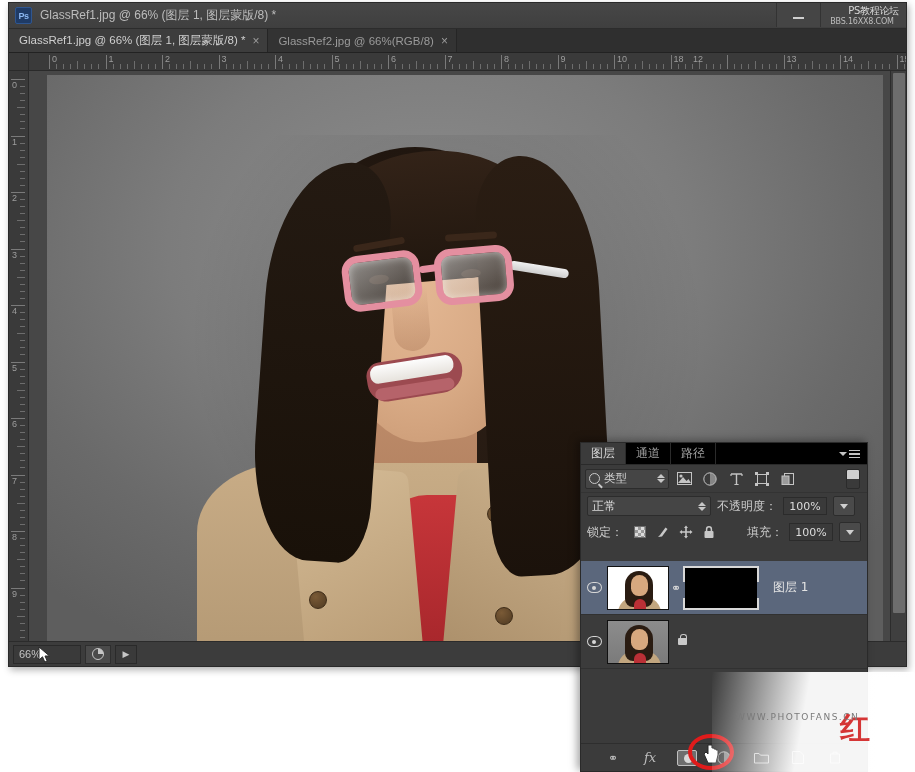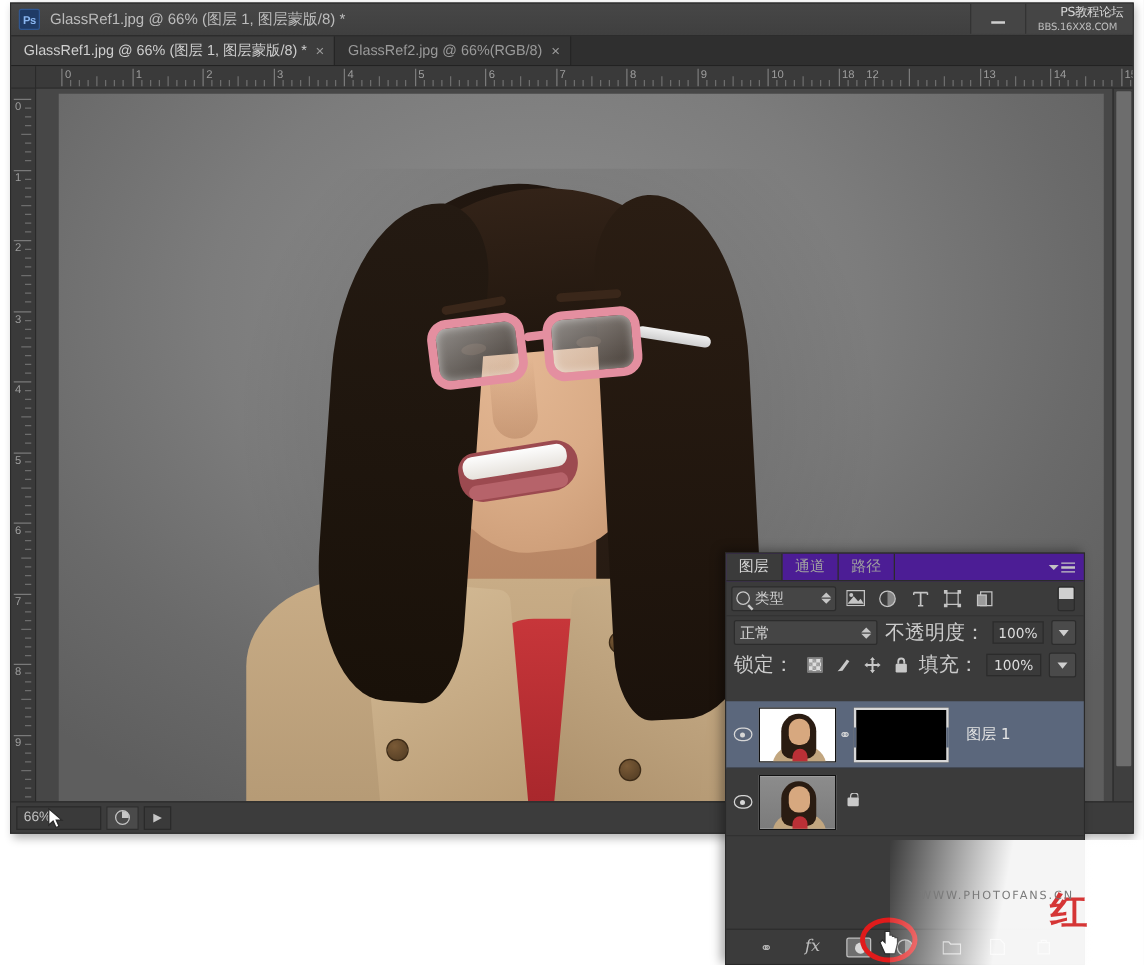--- a/index.html
+++ b/index.html
@@ -263,21 +263,21 @@
     color:#c6c6c6;font-size:9px;
   }
 
   
   .layers-panel{
     position:absolute;left:580px;top:442px;width:288px;height:330px;
     background:#3b3b3b;border:1px solid #2a2a2a;
     box-shadow:-3px -2px 8px rgba(0,0,0,.35);
   }
   .lp-tabs{
-    height:22px;background:#4c1d95;display:flex;align-items:stretch;
+    height:22px;background:#000000;display:flex;align-items:stretch;
     border-bottom:1px solid #2a2a2a;position:relative;
   }
   .lp-tab{
     padding:0 10px;display:flex;align-items:center;
     font-size:12px;color:#a0a0a0;border-right:1px solid #2b2b2b;
     font-family:"DejaVu Sans","Liberation Sans",sans-serif;
   }
   .lp-tab.active{background:#3b3b3b;color:#d6d6d6;}
   .lp-menu{
     position:absolute;right:6px;top:4px;width:22px;height:14px;
@@ -317,21 +317,21 @@
   .lp-row{
     height:26px;display:flex;align-items:center;padding:0 6px;gap:6px;
     color:#cfcfcf;font-size:12px;
     font-family:"DejaVu Sans","Liberation Sans",sans-serif;
   }
   .blend-sel{
     width:124px;height:20px;background:#454545;border:1px solid #2c2c2c;border-radius:2px;
     display:flex;align-items:center;padding:0 4px;font-size:12px;color:#d8d8d8;
   }
   .blend-sel .spin{margin-left:auto;}
-  .lab{font-size:16px;color:#cbcbcb;white-space:nowrap;}
+  .lab{font-size:12px;color:#cbcbcb;white-space:nowrap;}
   .numbox{
     width:44px;height:18px;background:#3a3a3a;border:1px solid #2b2b2b;
     display:flex;align-items:center;justify-content:center;
     font-size:11px;color:#dcdcdc;
   }
   .drop{
     width:22px;height:20px;background:#4a4a4a;border:1px solid #2c2c2c;border-radius:2px;
     display:flex;align-items:center;justify-content:center;
   }
   .drop i{border-left:4px solid transparent;border-right:4px solid transparent;

